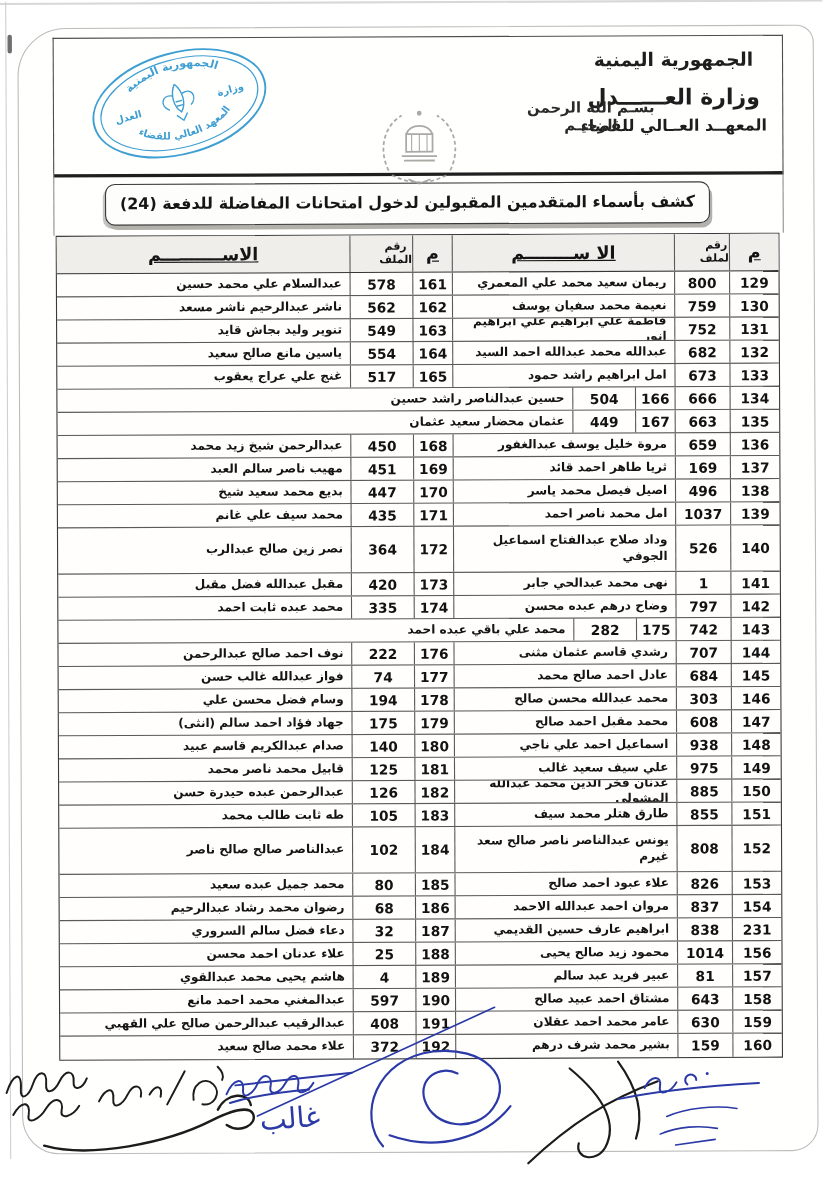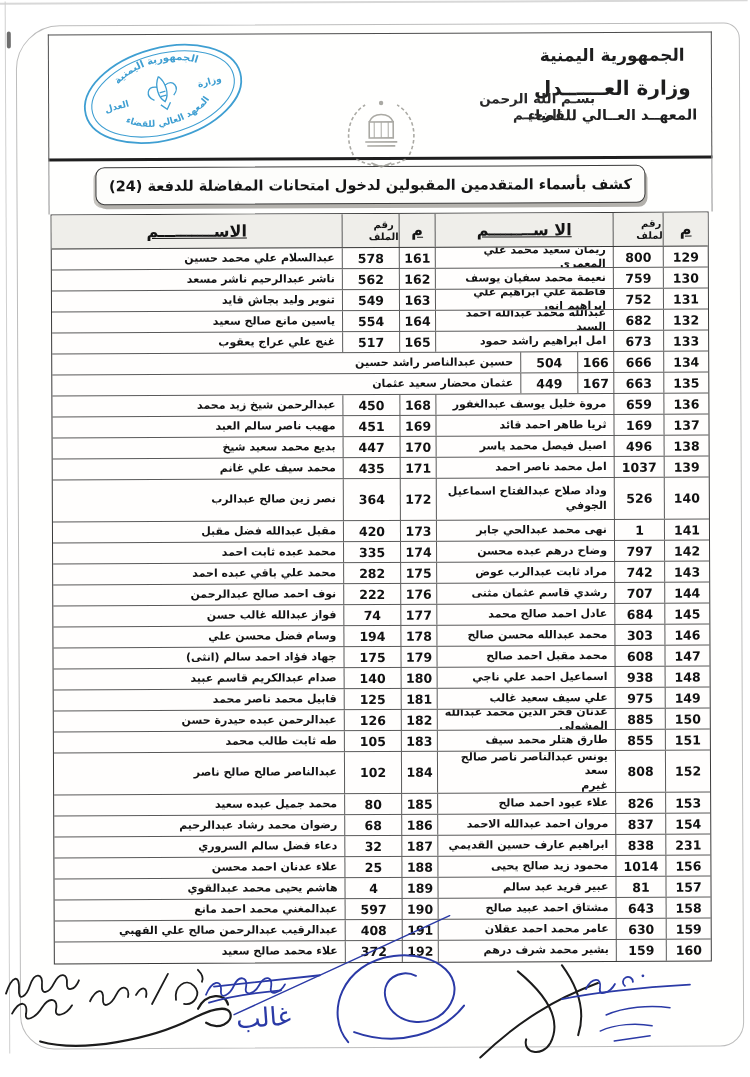--- a/index.html
+++ b/index.html
@@ -52,21 +52,21 @@
   .trow:last-child{border-bottom:none;}
   .trow.tall{height:42px;}
   .thead{height:34px;border-bottom:1.7px solid #373737;background:#efeeea;}
   .cell{
     border-left:1px solid #5a5a5a;display:flex;align-items:center;
     overflow:hidden;box-sizing:border-box;
   }
   .cell:last-child{border-left:none;}
   .c-idxA{width:45px;justify-content:center;}
   .c-fileA{width:50px;justify-content:center;}
-  .c-nameA{width:178px;justify-content:flex-start;padding:0 7px;}
+  .c-nameA{width:202px;justify-content:flex-start;padding:0 7px;}
   .c-idxB{width:36px;justify-content:center;}
   .c-fileB{width:57px;justify-content:center;}
   .c-nameB{flex:1;justify-content:flex-start;padding:0 7px;}
   .thead .c-nameA,.thead .c-nameB{justify-content:center;}
   .num{font-size:12.5px;font-weight:700;color:#121212;}
   .name{font-size:11px;font-weight:700;color:#141414;white-space:pre-line;line-height:1.3;}
   .h-label{font-size:16px;font-weight:700;color:#141414;text-decoration:underline;}
   .h-file{font-size:10px;line-height:1.15;white-space:pre-line;text-align:center;font-weight:700;color:#141414;margin-left:26px;}
   
   .sig-overlay{position:absolute;left:0;top:880px;width:750px;height:197px;z-index:5;pointer-events:none;}
@@ -267,21 +267,20 @@
           <div class="cell c-idxA num">142</div>
           <div class="cell c-fileA num">797</div>
           <div class="cell c-nameA name">وضاح درهم عبده محسن</div>
           <div class="cell c-idxB num">174</div>
           <div class="cell c-fileB num">335</div>
           <div class="cell c-nameB name">محمد عبده ثابت احمد</div>
         </div>
         <div class="trow">
           <div class="cell c-idxA num">143</div>
           <div class="cell c-fileA num">742</div>
-          <div class="cell c-nameA name">مراد ثابت عبدالرب عوض</div>
           <div class="cell c-idxB num">175</div>
           <div class="cell c-fileB num">282</div>
           <div class="cell c-nameB name">محمد علي باقي عبده احمد</div>
         </div>
         <div class="trow">
           <div class="cell c-idxA num">144</div>
           <div class="cell c-fileA num">707</div>
           <div class="cell c-nameA name">رشدي قاسم عثمان مثنى</div>
           <div class="cell c-idxB num">176</div>
           <div class="cell c-fileB num">222</div>

